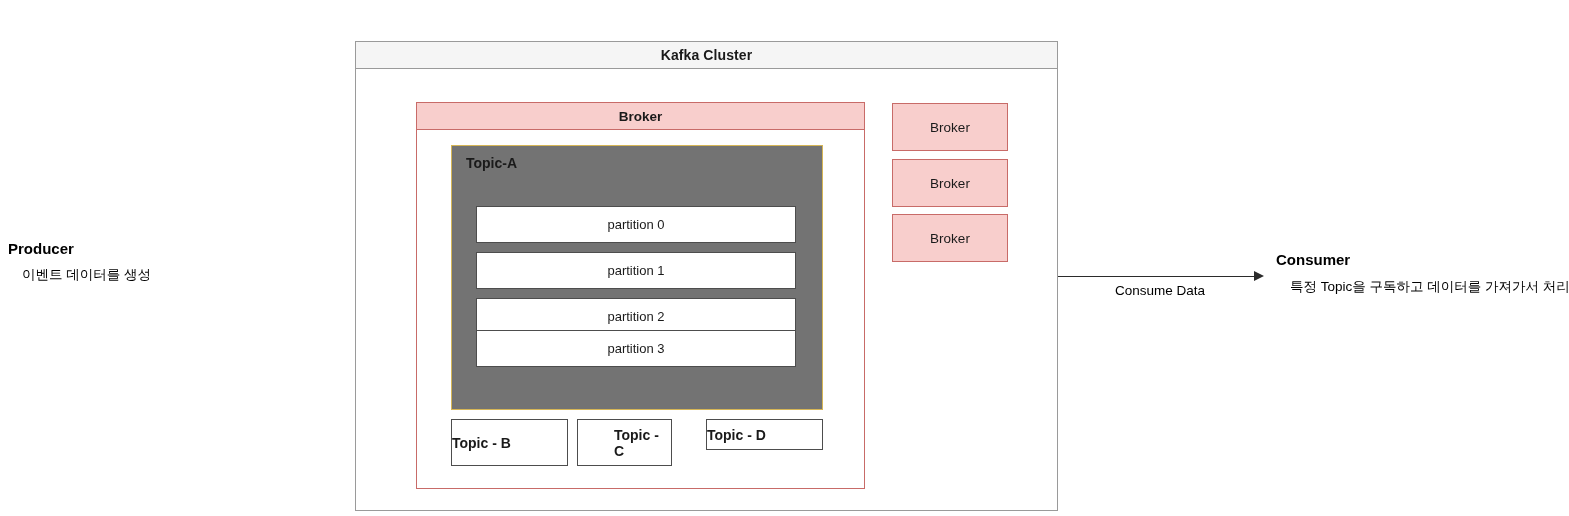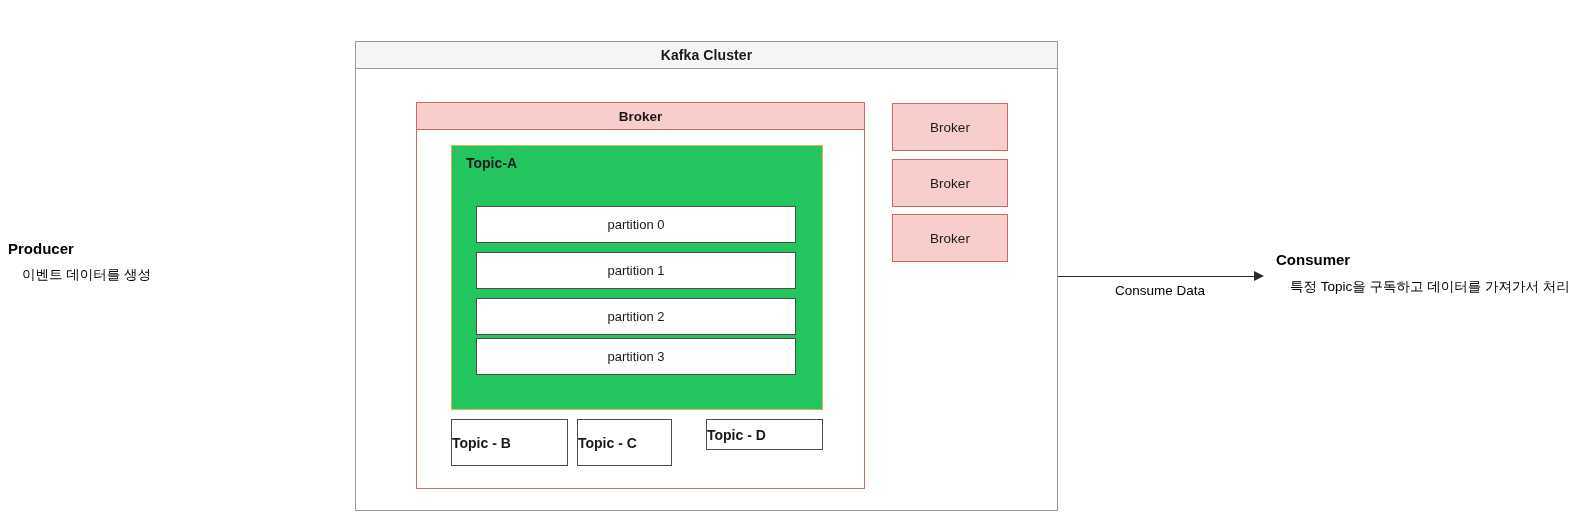--- a/index.html
+++ b/index.html
@@ -113,21 +113,21 @@
   }
   .broker-chip-label {
     font-size: 13.5px;
     color: #1a1a1a;
     font-weight: normal;
   }
 
   
   .topic-a {
     border: 1.5px solid #d6b656;
-    background: #22c55e;
+    background: #737373;
   }
   .topic-a-title {
     position: absolute;
     left: 14px;
     top: 9px;
     font-size: 14px;
     font-weight: bold;
     color: #1a1a1a;
   }
 
@@ -190,30 +190,30 @@
         </div>
 
         <div class="abs partition" style="left:24px; top:106px; width:320px; height:37px;">
           <span class="partition-label">partition 1</span>
         </div>
 
         <div class="abs partition" style="left:24px; top:152px; width:320px; height:37px;">
           <span class="partition-label">partition 2</span>
         </div>
 
-        <div class="abs partition" style="left:24px; top:192px; width:320px; height:37px;">
+        <div class="abs partition" style="left:24px; top:184px; width:320px; height:37px;">
           <span class="partition-label">partition 3</span>
         </div>
       </div>
 
       <div class="abs topic-box" style="left:34px; top:316px; width:117px; height:47px;">
         <span class="topic-box-label">Topic - B</span>
       </div>
 
-      <div class="abs topic-box" style="left:160px; top:316px; width:95px; height:47px;">
+      <div class="abs topic-box" style="left:160px; top:316px; width:95px; height:47px;padding-left:36px;">
         <span class="topic-box-label">Topic - C</span>
       </div>
 
       <div class="abs topic-box" style="left:289px; top:316px; width:117px; height:31px;">
         <span class="topic-box-label">Topic - D</span>
       </div>
     </div>
 
     <div class="abs broker-chip" style="left:536px; top:61px; width:116px; height:48px;">
       <span class="broker-chip-label">Broker</span>

